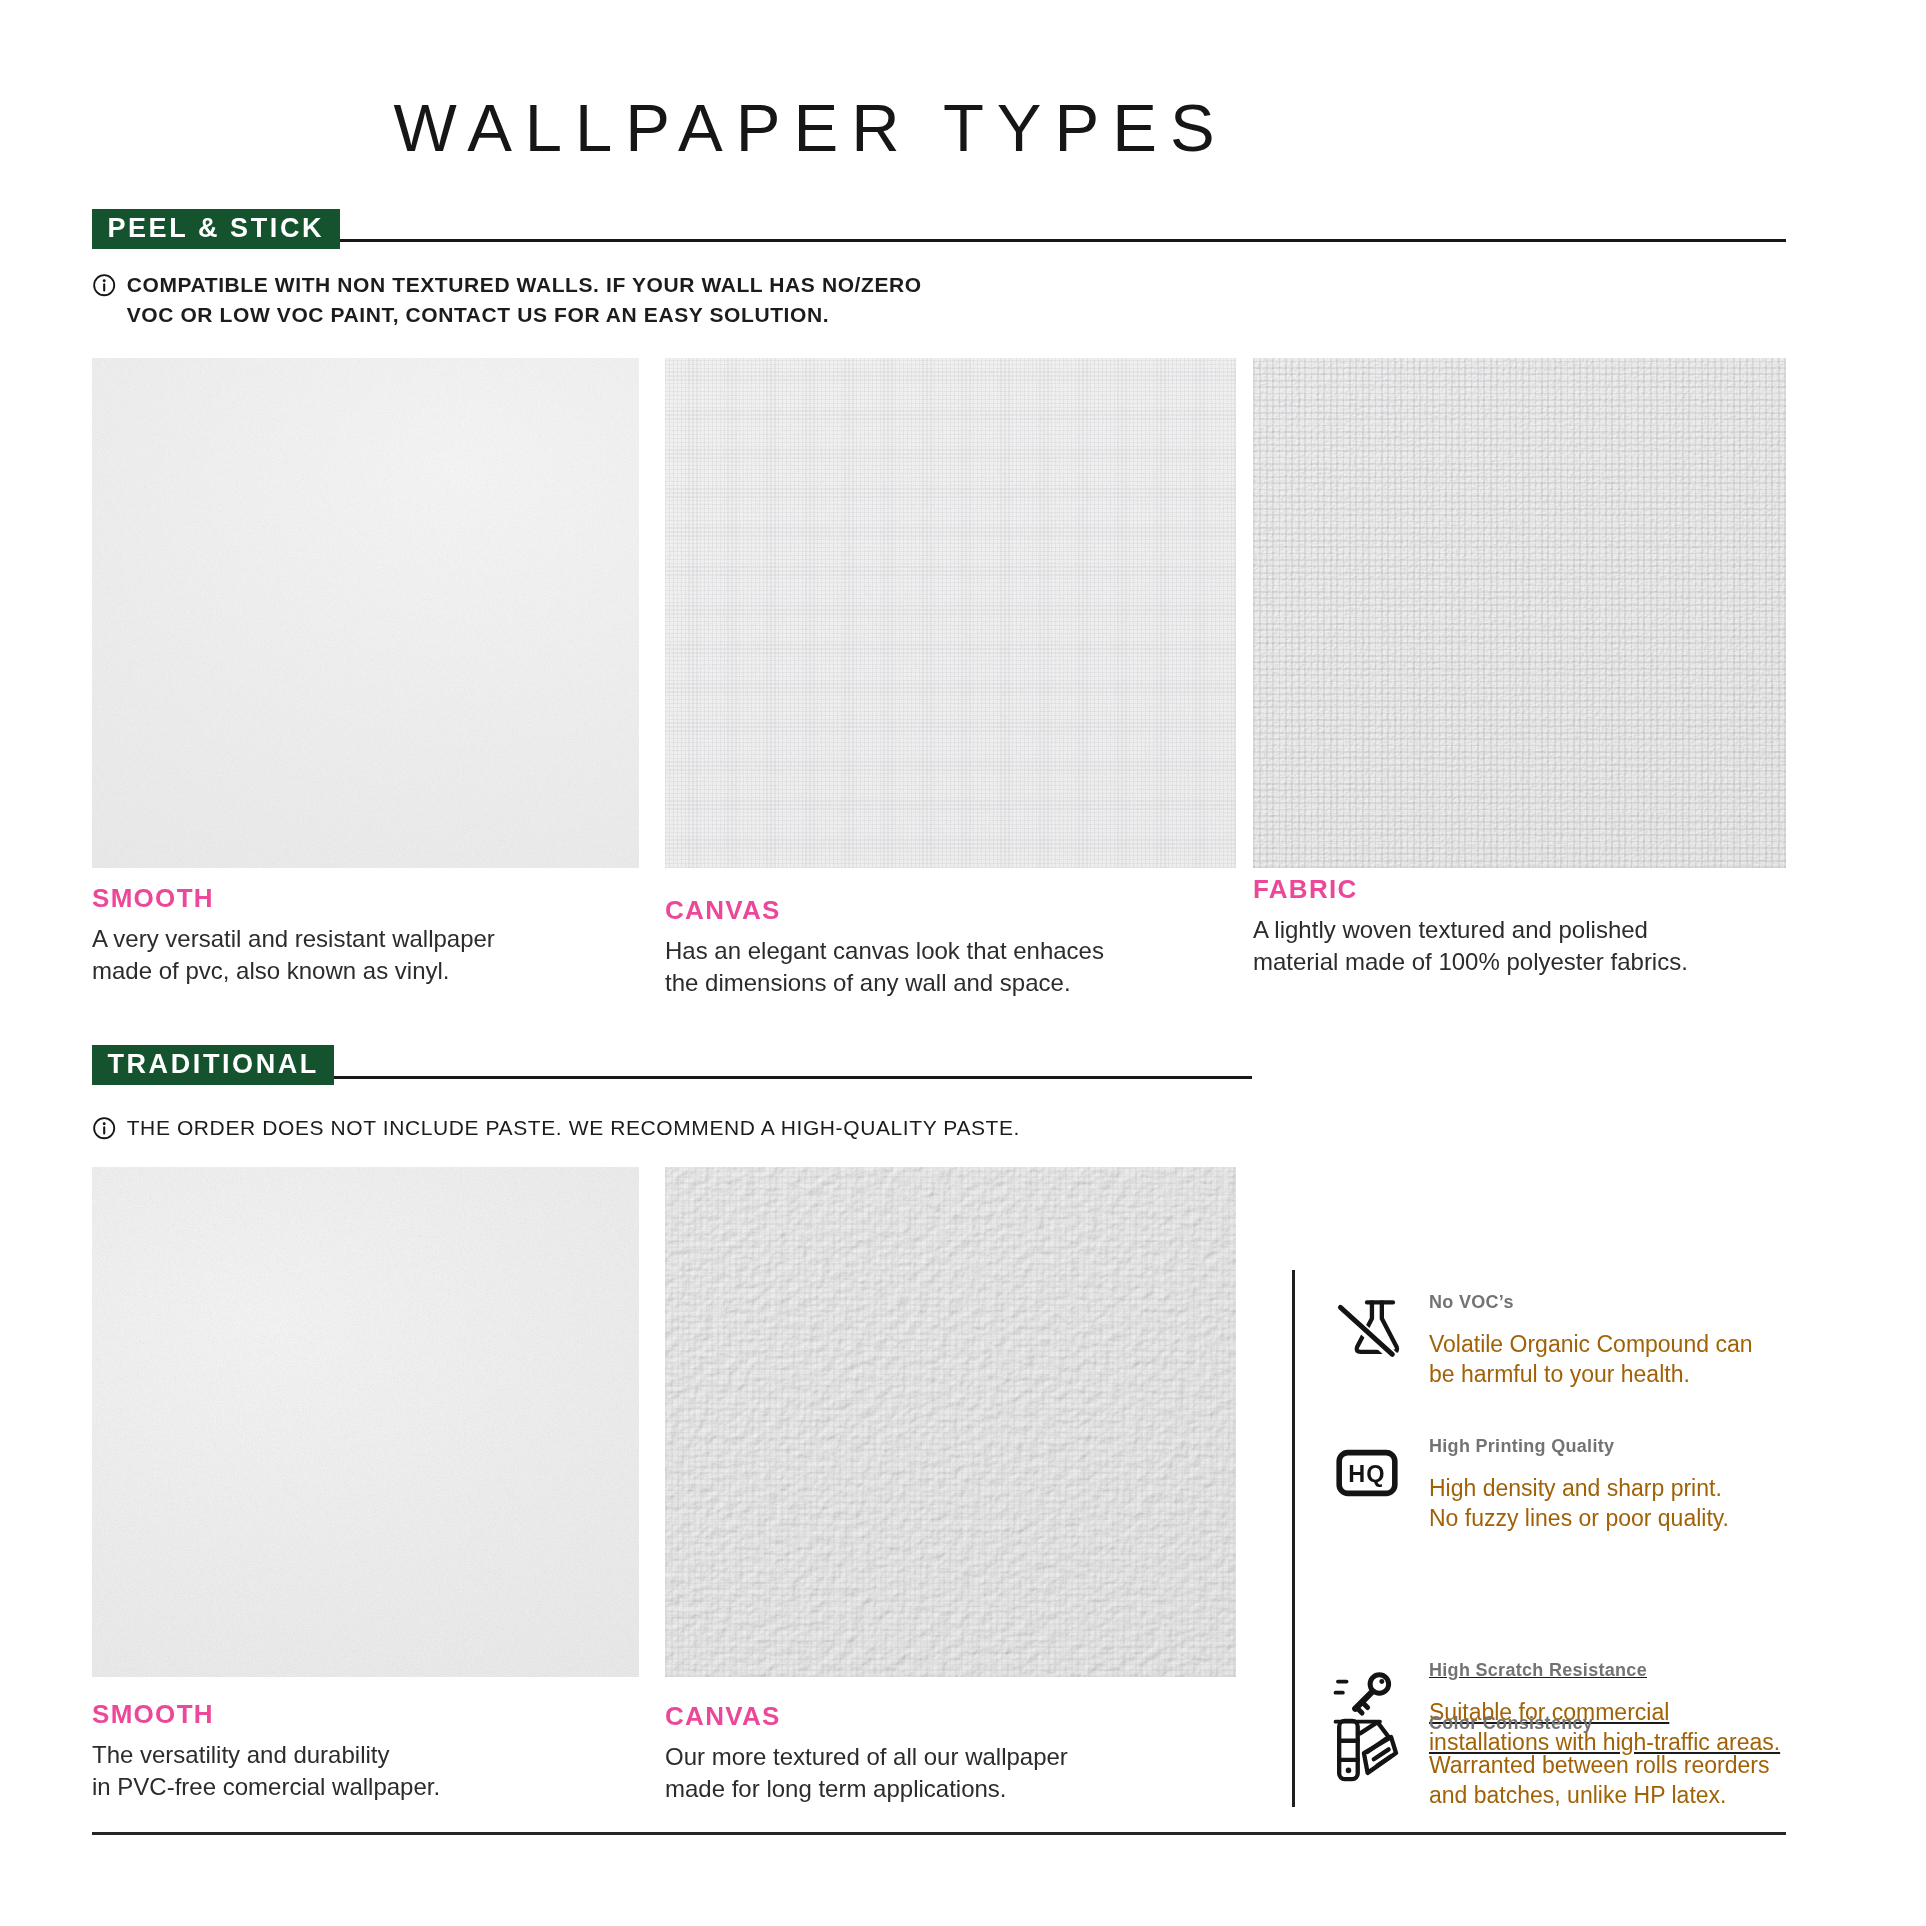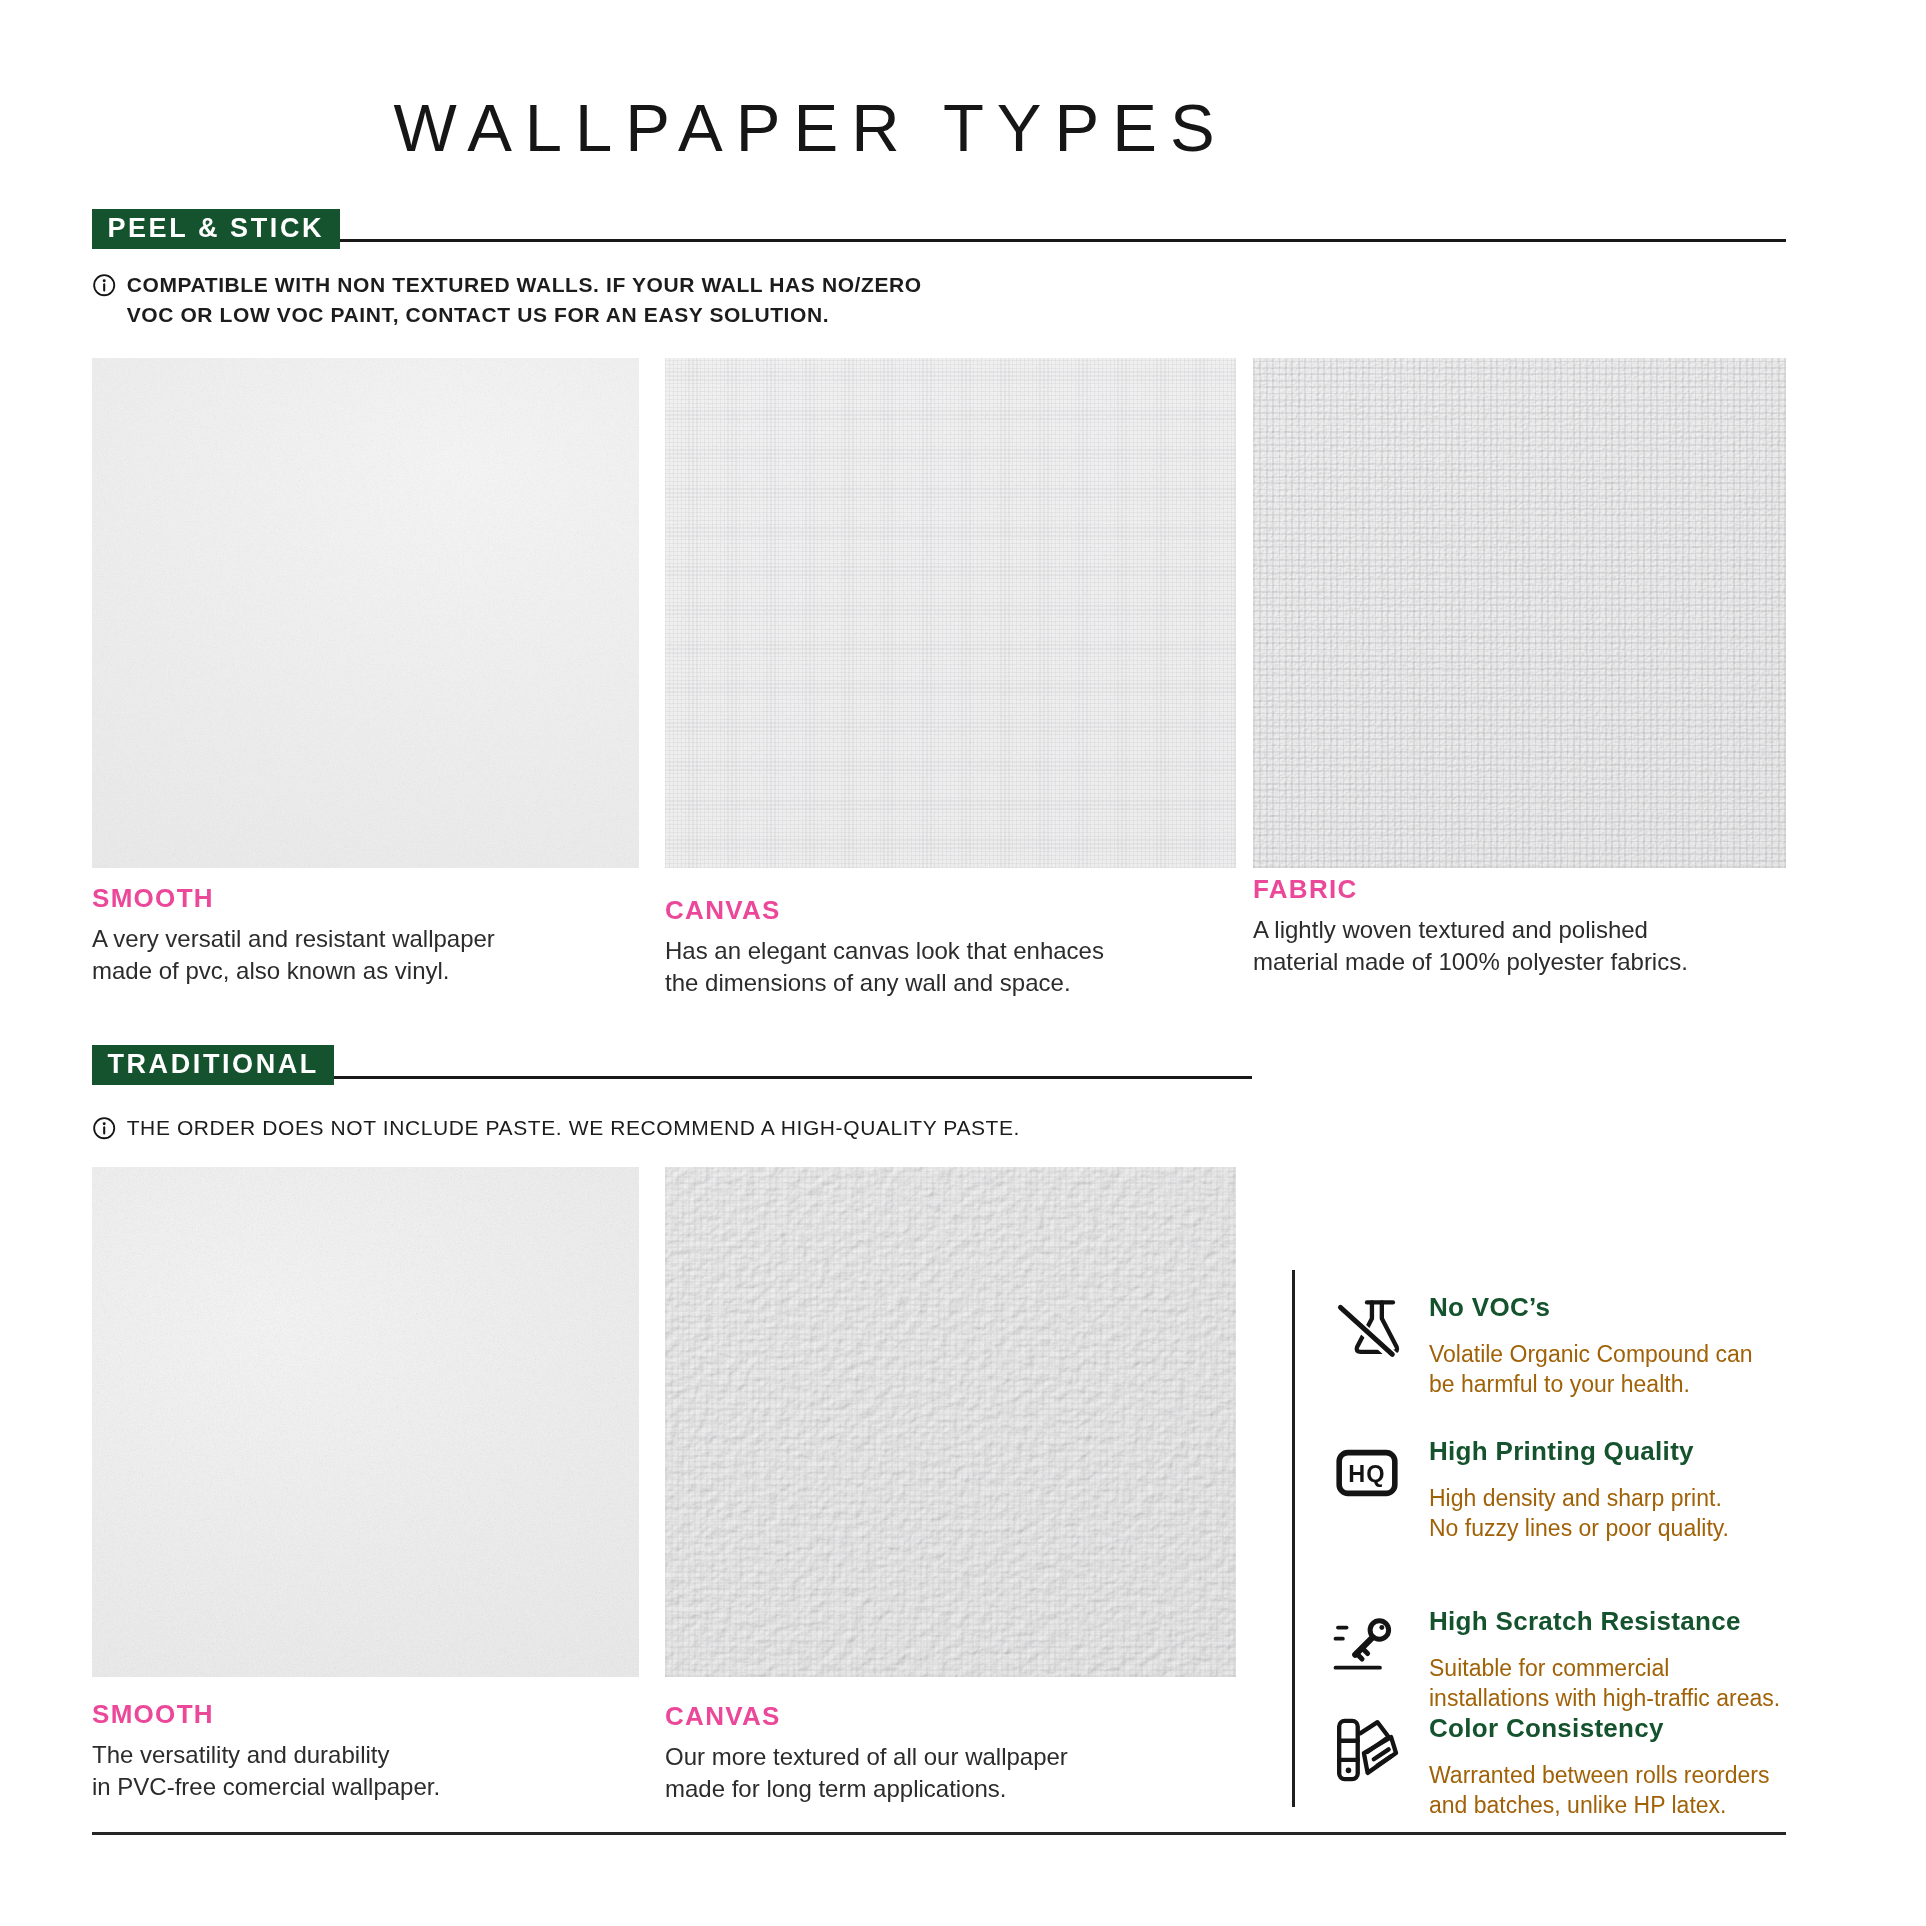--- a/index.html
+++ b/index.html
@@ -73,24 +73,24 @@
   }
   
   .quality-box {
     position:absolute; left:1293px; top:1077px; width:538px; height:152px;
     background:#ebebed; border-left:7.7px solid #111111; padding:22.5px 16.7px 0 27px;
   }
   .quality-text { font-size:24.4px; line-height:37px; font-weight:500; color:#1d1d1d; white-space:pre-line; }
   
   .features-rule { position:absolute; left:1292px; top:1270px; width:2.6px; height:537px; background:#1f1f1f; }
   .feature { position:absolute; left:1333px; width:514px; display:flex; gap:28px; }
-  .feat1 { top:1292px; } .feat2 { top:1436px; } .feat3 { top:1606px; } .feat4 { top:1713px; }
+  .feat1 { top:1292px; } .feat2 { top:1436px; } .feat3 { top:1660px;text-decoration:underline; } .feat4 { top:1713px; }
   .f-icon { width:68px; height:72px; flex:none; margin-top:1.3px; }
   .f-icon svg { width:68px; height:72px; }
-  .f-title { font-size:26px; font-weight:700; letter-spacing:0.3px; color:#14532d; }
+  .f-title { font-size:18px; font-weight:700; letter-spacing:0.3px; color:#737373; }
   .f-desc { margin-top:16px; font-size:23px; line-height:30px; color:#a16207; white-space:pre-line; }
   
   .bottom-rule { position:absolute; left:92px; top:1832px; width:1741px; height:2.6px; background:#262626; }
 </style>
 </head>
 <body>
 
 <div id="page">
 
   <svg width="0" height="0" style="position:absolute" aria-hidden="true">

